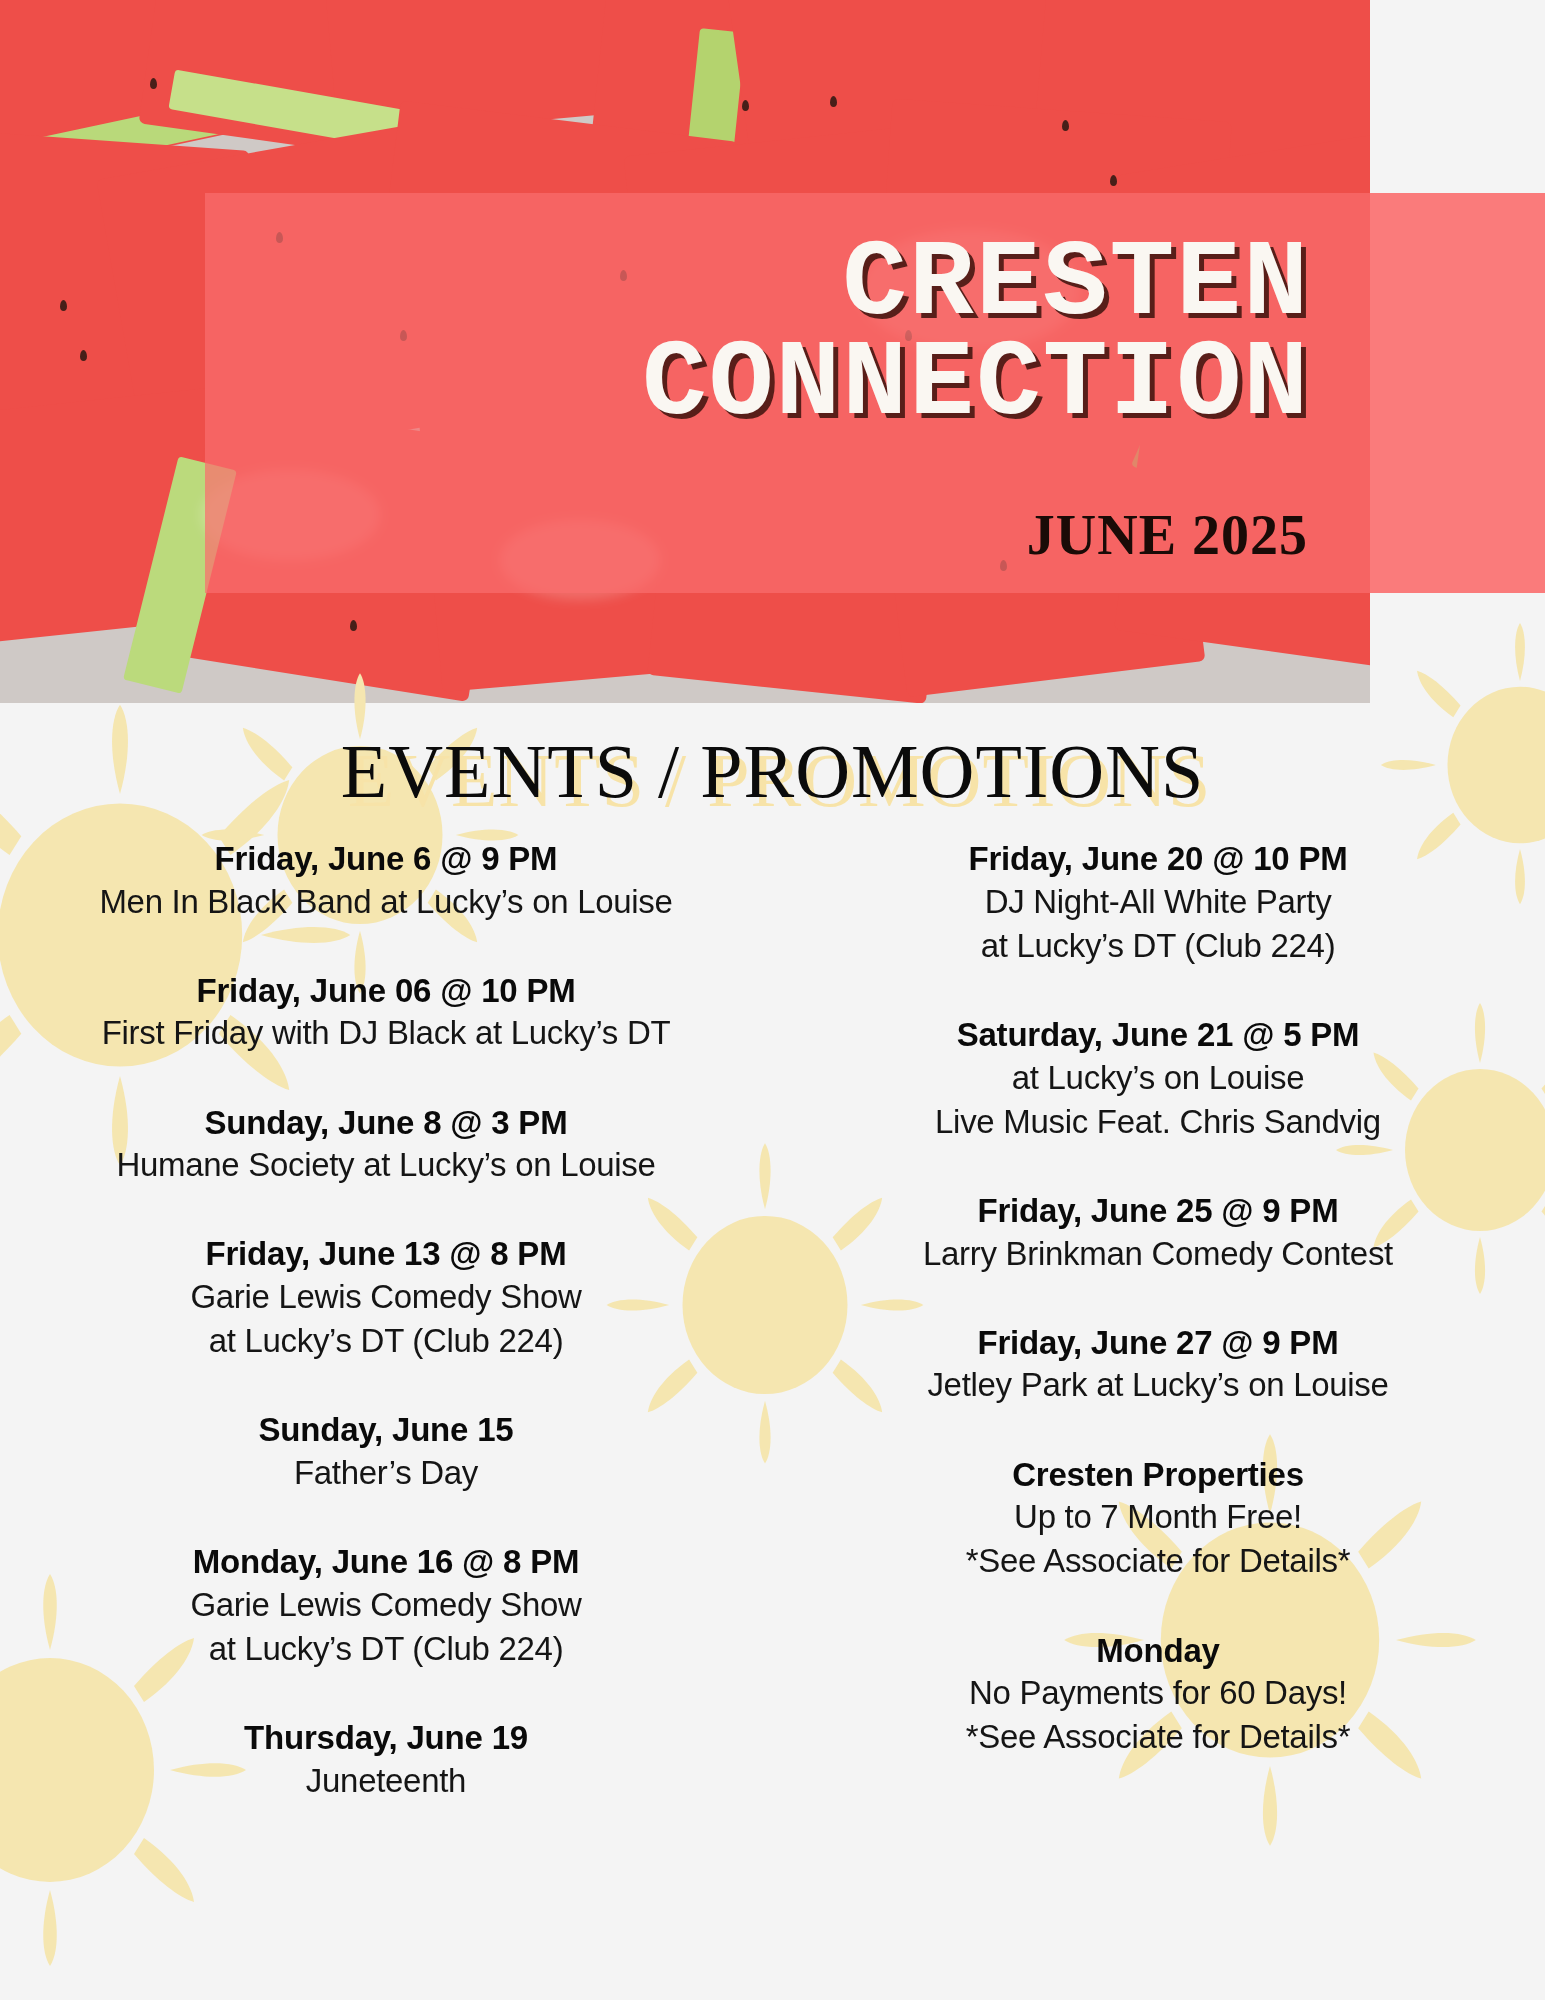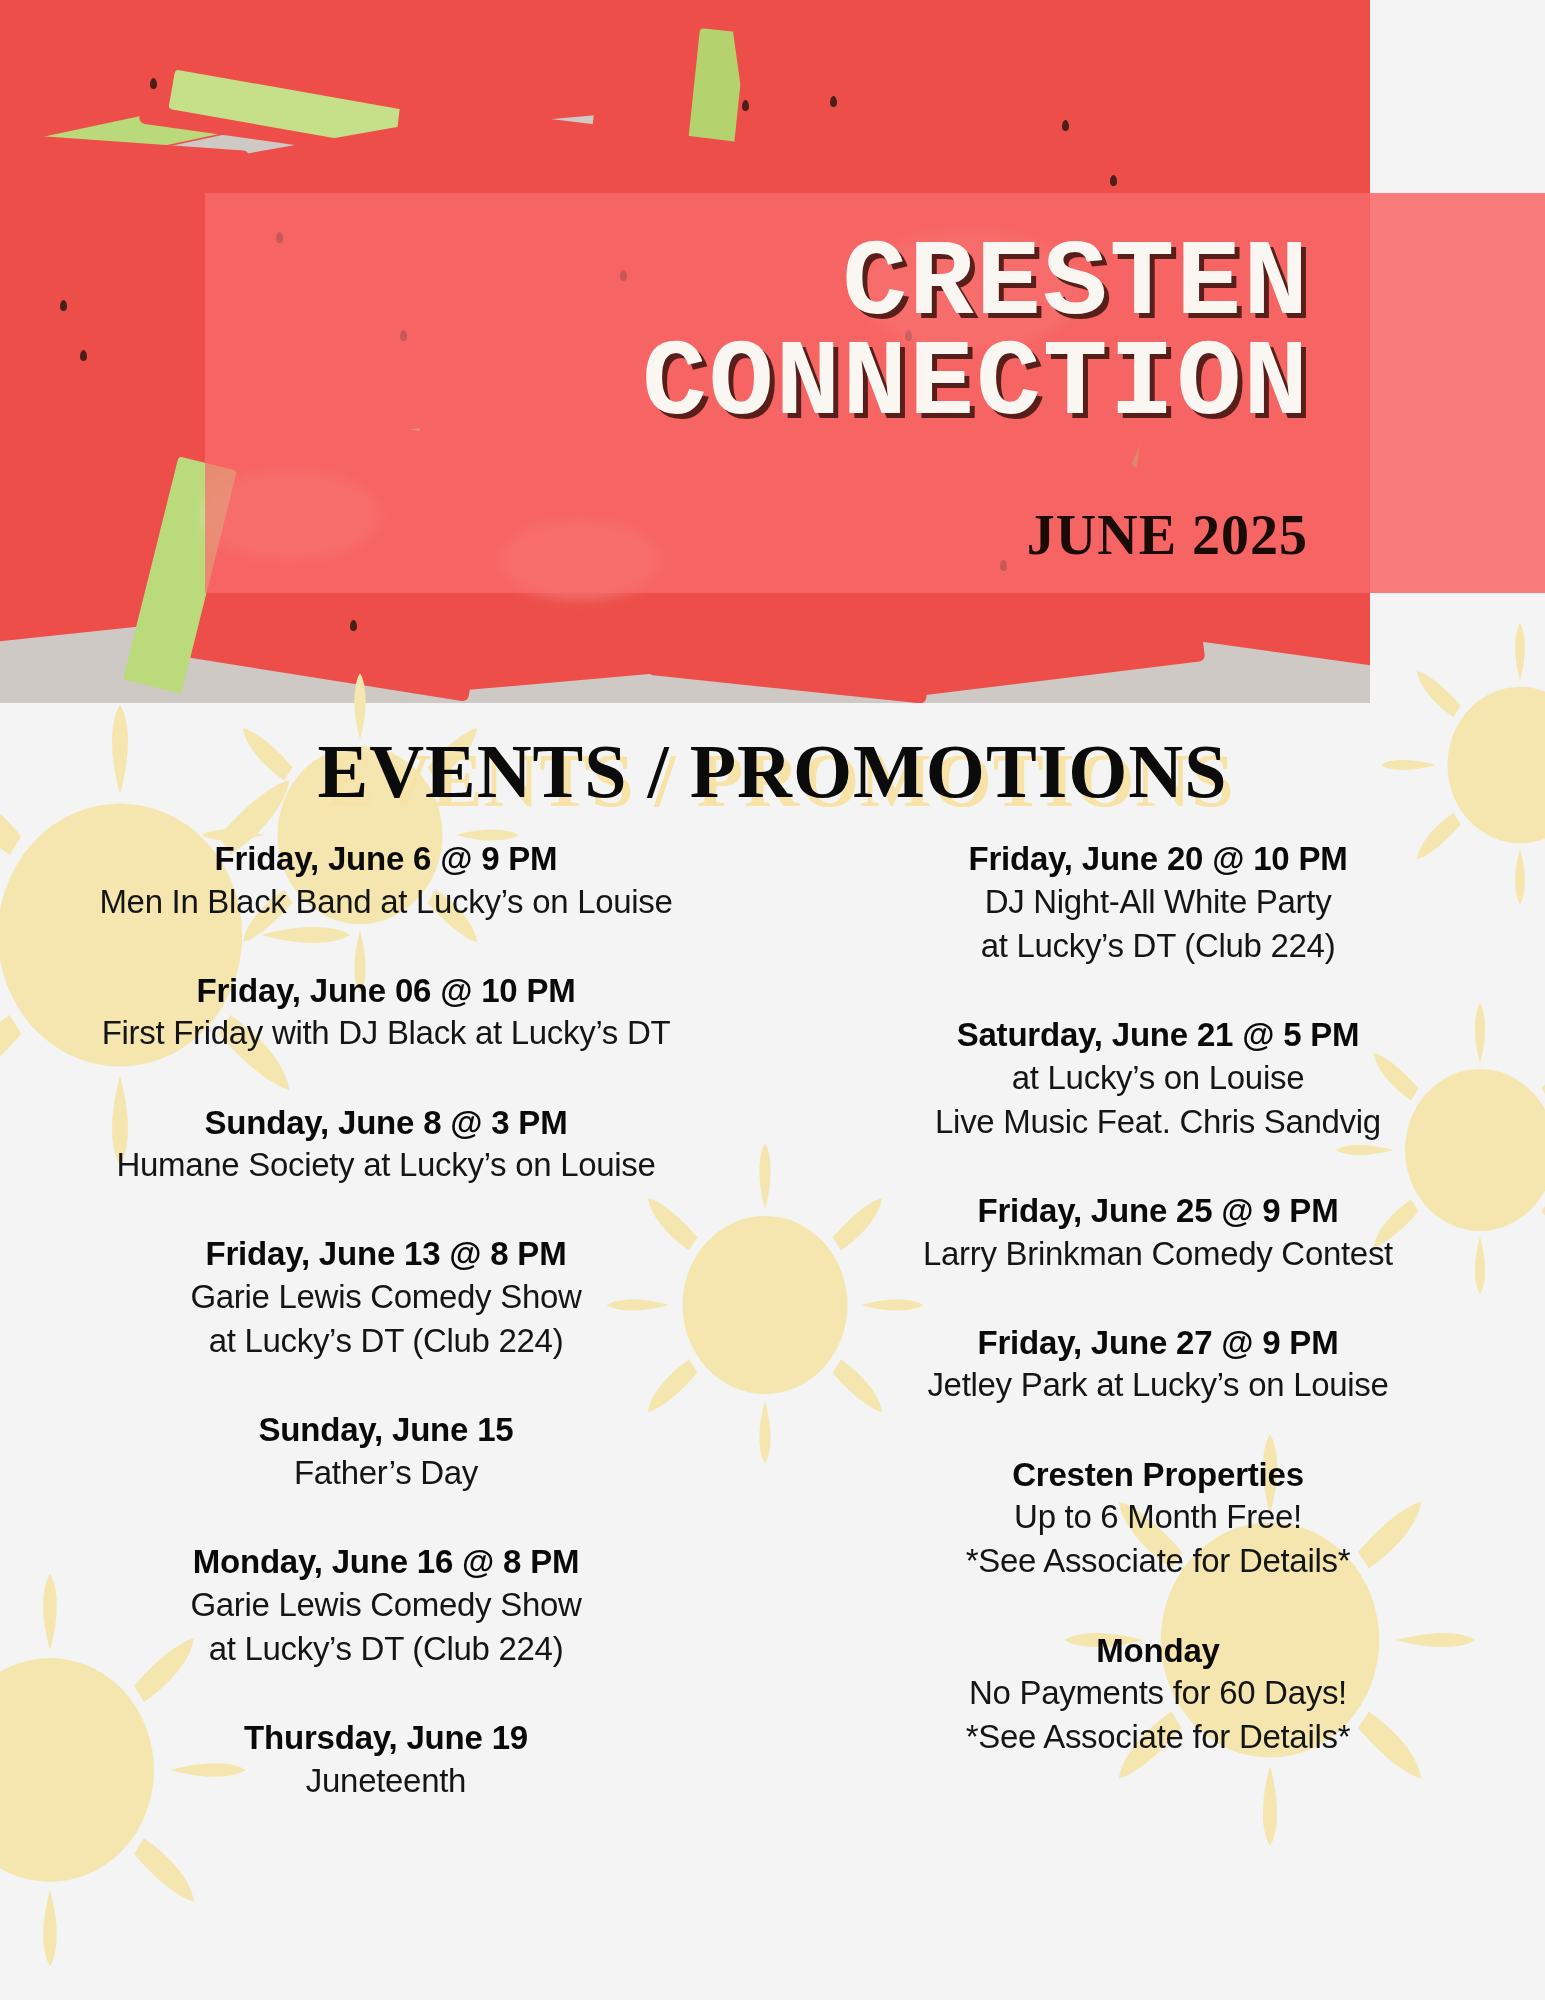--- a/index.html
+++ b/index.html
@@ -82,21 +82,21 @@
   .sun svg { display:block; }
 
   
   .section-heading {
     position:absolute; z-index:5; left:0; right:0; top:728px;
     text-align:center;
   }
   .section-heading .sh-inner {
     position:relative; display:inline-block;
     font-family:"Liberation Serif", serif;
-    font-weight:700; font-size:76px; color:#0B0B0B;
+    font-weight:400; font-size:76px; color:#0B0B0B;
     letter-spacing:1px;
     text-shadow: 7px 9px 0 #F7E3A8;
   }
 
   
   .columns {
     position:absolute; z-index:5; left:0; top:838px; width:1545px;
     display:flex;
   }
   .col { width:772px; padding:0 30px; }
@@ -351,21 +351,21 @@
       <div class="event">
         <div class="ev-date">Friday, June 25 @ 9 PM</div>
         <div class="ev-line">Larry Brinkman Comedy Contest</div>
       </div>
       <div class="event">
         <div class="ev-date">Friday, June 27 @ 9 PM</div>
         <div class="ev-line">Jetley Park at Lucky’s on Louise</div>
       </div>
       <div class="event">
         <div class="ev-date">Cresten Properties</div>
-        <div class="ev-line">Up to 6 Month Free!</div>
+        <div class="ev-line">Up to 7 Month Free!</div>
         <div class="ev-line">*See Associate for Details*</div>
       </div>
       <div class="event">
         <div class="ev-date">Monday</div>
         <div class="ev-line">No Payments for 60 Days!</div>
         <div class="ev-line">*See Associate for Details*</div>
       </div>
     </div>
 </div>
 

